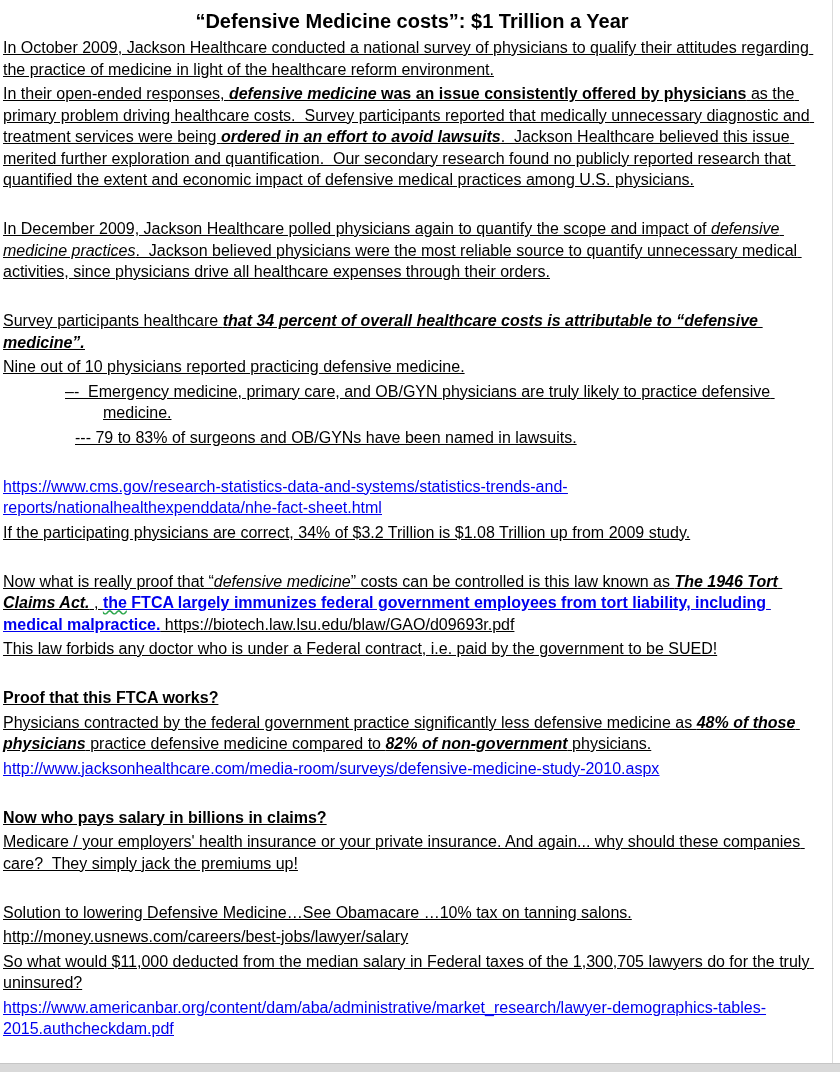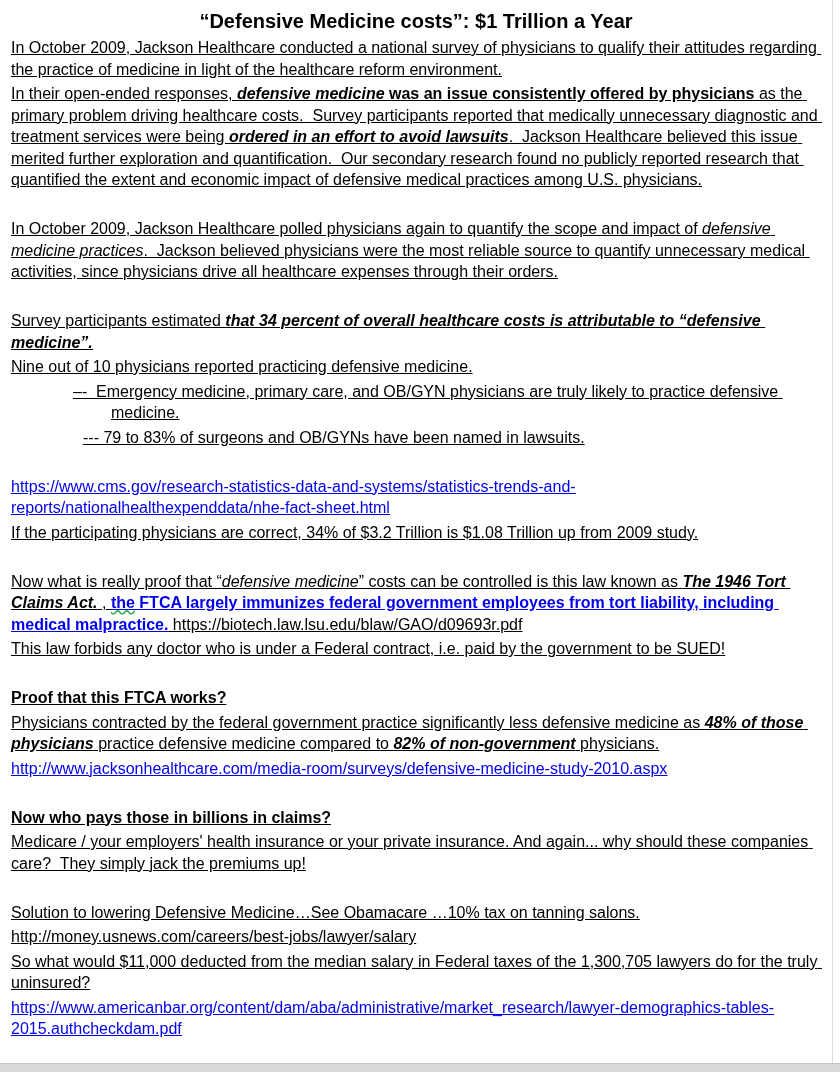--- a/index.html
+++ b/index.html
@@ -6,21 +6,21 @@
   body{
     width:840px;height:1072px;
     background:#ffffff;
     font-family:"Liberation Sans", sans-serif;
     color:#000;
     overflow:hidden;
     position:relative;
   }
   .page{
     position:absolute;inset:0;
-    padding:6px 16px 0 8px;
+    padding:6px 16px 0 0;
     box-sizing:border-box;
     font-size:16px;
     line-height:21.5px;
   }
   h1.title{
     margin:2px 0 1px 0;
     font-size:20px;
     line-height:26px;
     text-align:center;
     font-weight:bold;
@@ -79,25 +79,25 @@
 <div class="page">
 
   <h1 class="title">“Defensive Medicine costs”: $1 Trillion a Year</h1>
 
   <p class="p">In October 2009, Jackson Healthcare conducted a national survey of physicians to qualify their attitudes regarding the practice of medicine in light of the healthcare reform environment.</p>
 
   <p class="p"><span>In their open-ended responses, </span><span class="b i u">defensive medicine </span><span class="b u">was an issue consistently offered by physicians</span><span> as the primary problem driving healthcare costs.  Survey participants reported that medically unnecessary diagnostic and treatment services were being </span><span class="b i u">ordered in an effort to avoid lawsuits</span><span>.  Jackson Healthcare believed this issue merited further exploration and quantification.  Our secondary research found no publicly reported research that quantified the extent and economic impact of defensive medical practices among U.S. physicians.</span></p>
 
   <div class="blank"></div>
 
-  <p class="p"><span>In October 2009, Jackson Healthcare polled physicians again to quantify the scope and impact of </span><span class="i">defensive medicine practices</span><span>.  Jackson believed physicians were the most reliable source to quantify unnecessary medical activities, since physicians drive all healthcare expenses through their orders.</span></p>
+  <p class="p"><span>In December 2009, Jackson Healthcare polled physicians again to quantify the scope and impact of </span><span class="i">defensive medicine practices</span><span>.  Jackson believed physicians were the most reliable source to quantify unnecessary medical activities, since physicians drive all healthcare expenses through their orders.</span></p>
 
   <div class="blank"></div>
 
-  <p class="p"><span>Survey participants estimated </span><span class="b i u">that 34 percent of overall healthcare costs is attributable to “defensive medicine”.</span></p>
+  <p class="p"><span>Survey participants healthcare </span><span class="b i u">that 34 percent of overall healthcare costs is attributable to “defensive medicine”.</span></p>
 
   <p class="p">Nine out of 10 physicians reported practicing defensive medicine.</p>
 
   <p class="p bullet-1">–-  Emergency medicine, primary care, and OB/GYN physicians are truly likely to practice defensive medicine.</p>
 
   <p class="p bullet-2">--- 79 to 83% of surgeons and OB/GYNs have been named in lawsuits.</p>
 
   <div class="blank"></div>
 
 
@@ -114,21 +114,21 @@
   <div class="blank"></div>
 
   <p class="p b">Proof that this FTCA works?</p>
 
   <p class="p"><span>Physicians contracted by the federal government practice significantly less defensive medicine as </span><span class="b i">48% of those physicians</span><span> practice defensive medicine compared to </span><span class="b i">82% of non-government</span><span> physicians.</span></p>
 
   <p class="p"><span class="link">http://www.jacksonhealthcare.com/media-room/surveys/defensive-medicine-study-2010.aspx</span></p>
 
   <div class="blank"></div>
 
-  <p class="p b">Now who pays those in billions in claims?</p>
+  <p class="p b">Now who pays salary in billions in claims?</p>
 
   <p class="p">Medicare / your employers' health insurance or your private insurance. And again... why should these companies care?  They simply jack the premiums up!</p>
 
   <div class="blank"></div>
 
   <p class="p">Solution to lowering Defensive Medicine…See Obamacare …10% tax on tanning salons.</p>
 
 
   <p class="p">http://money.usnews.com/careers/best-jobs/lawyer/salary</p>
 

